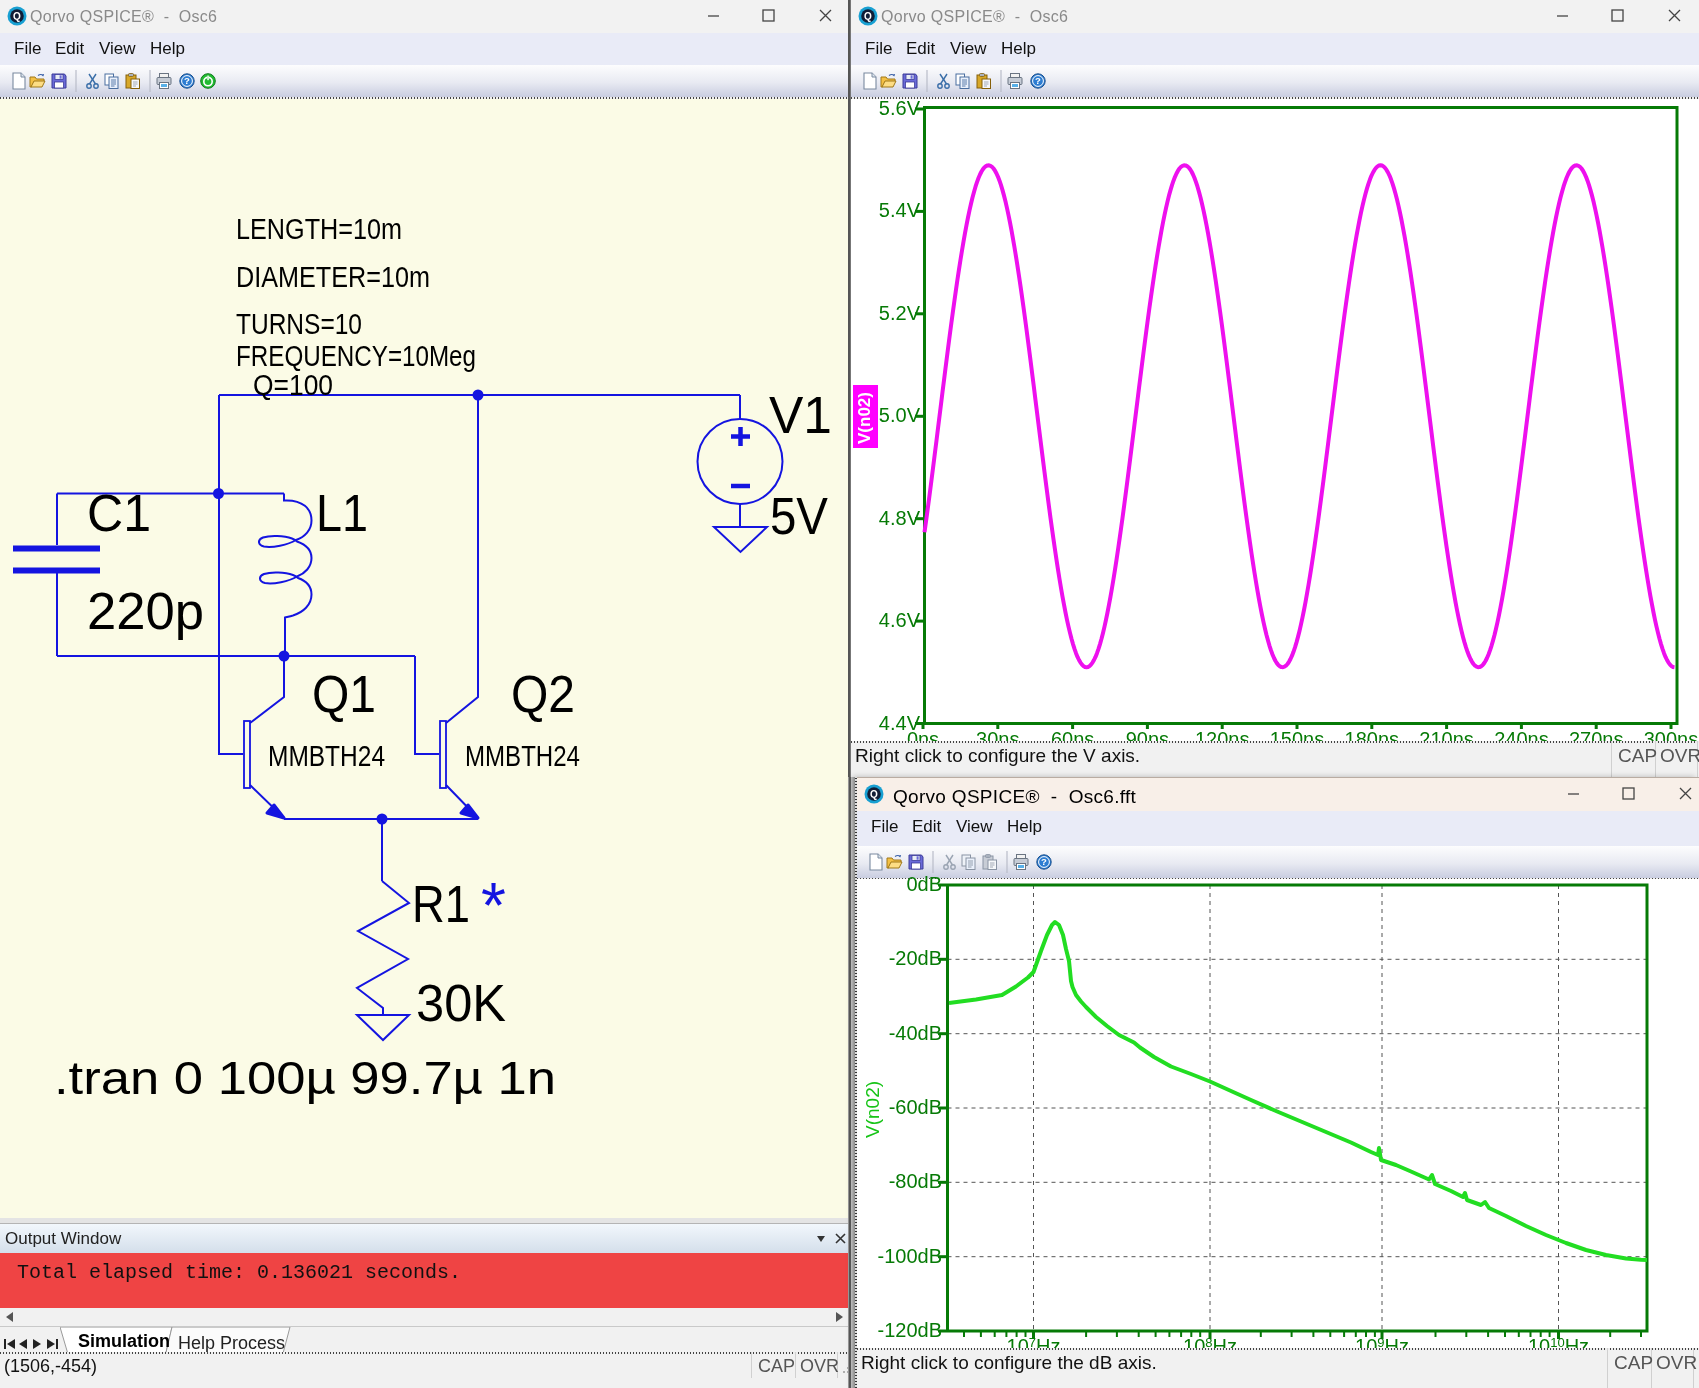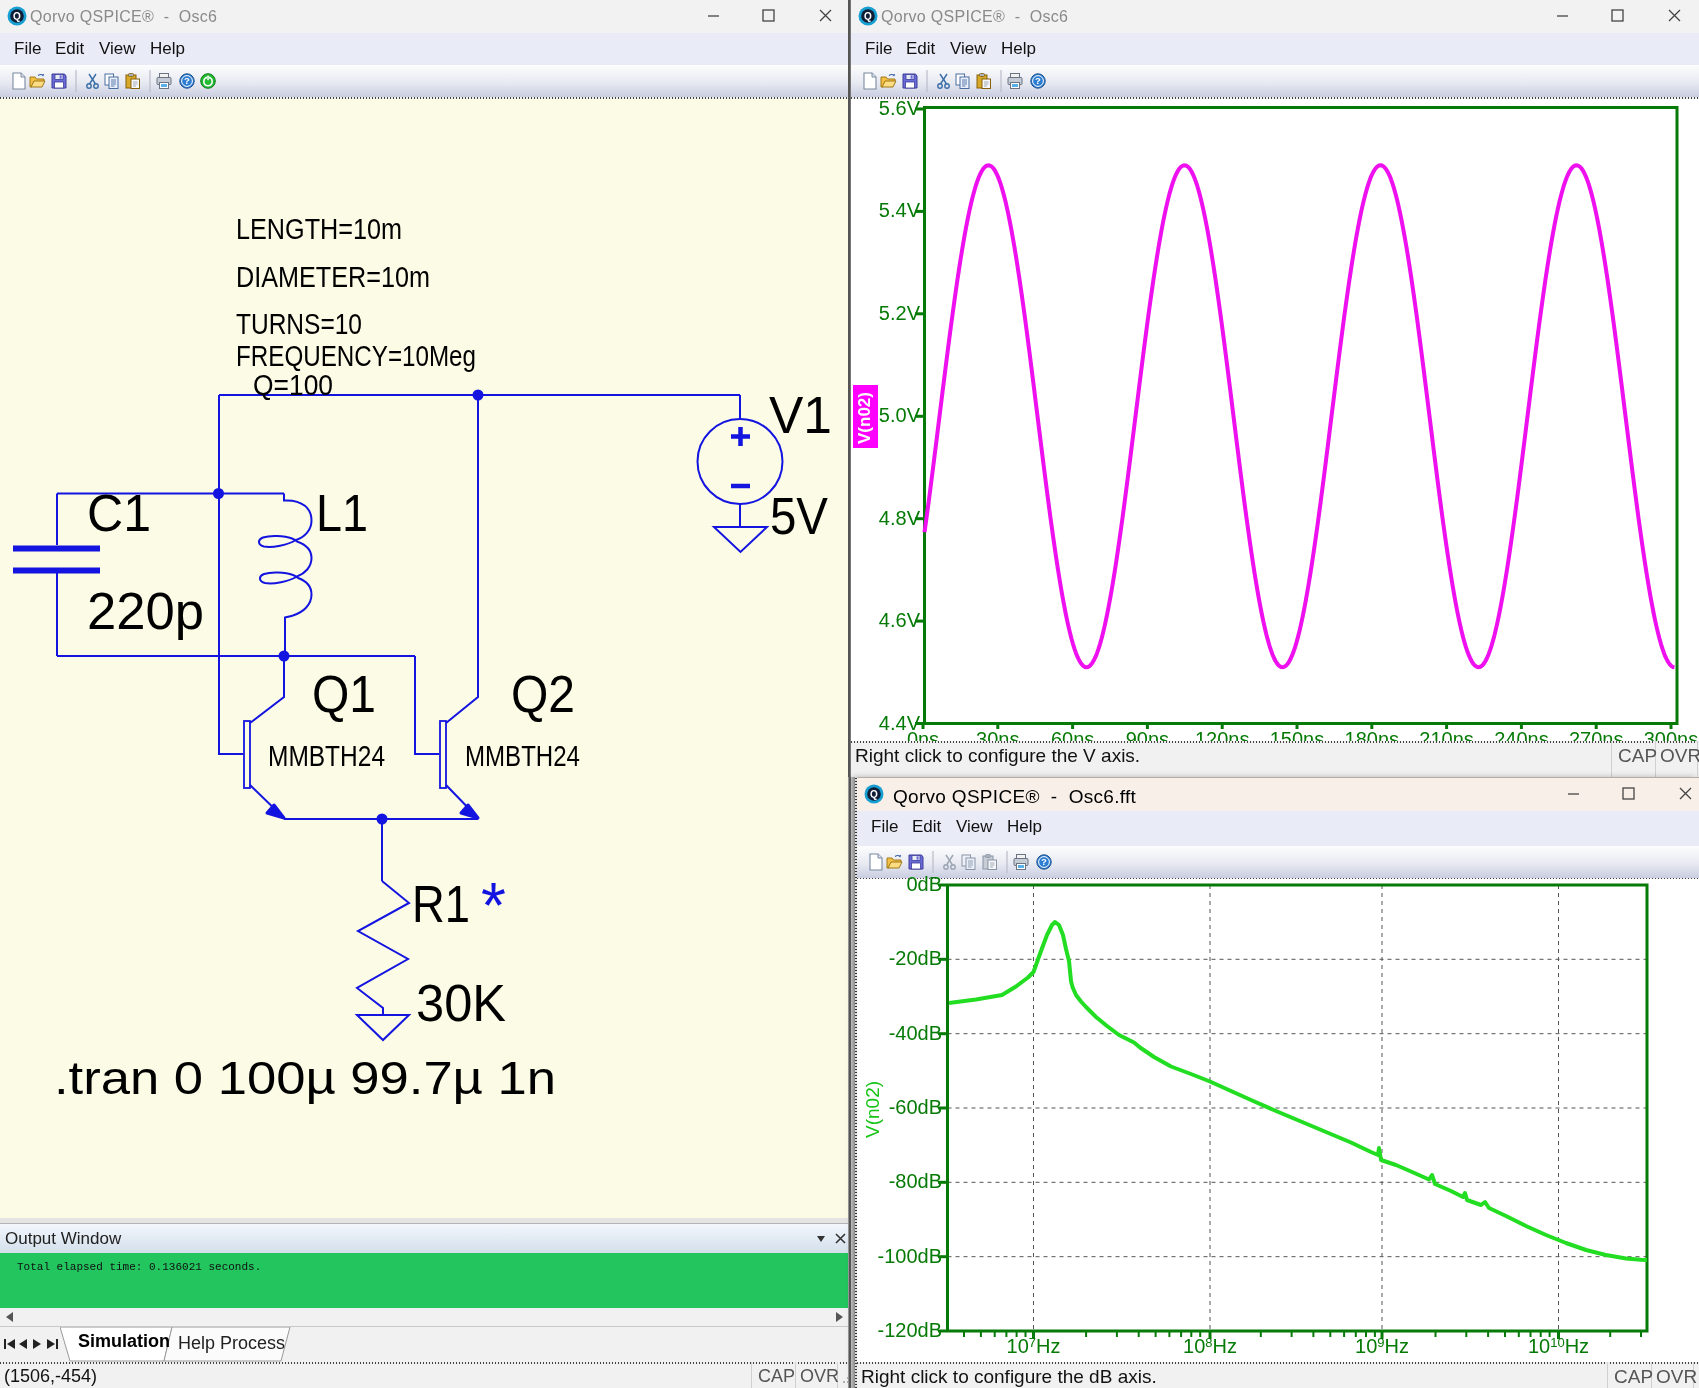--- a/index.html
+++ b/index.html
@@ -124,21 +124,21 @@
       <text x="54" y="1094" font-size="47" fill="#000" font-family="Liberation Sans, sans-serif" textLength="502" lengthAdjust="spacingAndGlyphs">.tran 0 100µ 99.7µ 1n</text>
     </svg>
 <div style="position:absolute;left:0;top:1218px;width:849px;height:5px;background:#e4e4e4"></div>
 <div style="position:absolute;left:0;top:1223px;width:849px;height:30px;background:linear-gradient(#f2f7fc,#d4dfeb);border-top:1px solid #b4b4b4;font-size:17px;color:#222">
  <span style="position:absolute;left:5px;top:5px">Output Window</span>
  <svg width="30" height="14" viewBox="0 0 30 14" style="position:absolute;left:816px;top:8px">
   <path d="M1,4 L9,4 L5,10 Z" fill="#333"></path>
   <path d="M20,2 L29,11 M29,2 L20,11" stroke="#333" stroke-width="1.6"></path>
  </svg>
 </div>
-<div style="position:absolute;left:0;top:1253px;width:849px;height:55px;background:#22c55e;font-family:'Liberation Mono',monospace;font-size:11px;color:#111">
+<div style="position:absolute;left:0;top:1253px;width:849px;height:55px;background:#ef4444;font-family:'Liberation Mono',monospace;font-size:20px;color:#111">
  <span style="position:absolute;left:17px;top:8px">Total elapsed time: 0.136021 seconds.</span>
 </div>
 <div style="position:absolute;left:0;top:1308px;width:849px;height:18px;background:#f1f1f1">
  <svg width="849" height="18" viewBox="0 0 849 18" style="position:absolute;left:0;top:0">
   <path d="M13,4 L13,14 L6,9 Z" fill="#555"></path>
   <path d="M836,4 L836,14 L843,9 Z" fill="#555"></path>
  </svg>
 </div>
 <div style="position:absolute;left:0;top:1326px;width:849px;height:36px;background:#f1f1f1;border-top:1px solid #c9c9c9">
  <svg width="60" height="20" viewBox="0 0 60 20" style="position:absolute;left:3px;top:8px">
@@ -149,21 +149,21 @@
   <path d="M44,4 L44,14 L52,9 Z" fill="#222"></path>
         <rect x="53" y="4" width="2" height="10" fill="#222"></rect>
  </svg>
  <svg width="300" height="36" style="position:absolute;left:60px;top:0">
   <path d="M0,0 H112 L104,34 H10 Z" fill="#fff" stroke="#999" stroke-width="1"></path>
   <path d="M112,0 H230 L221,34 H104 Z" fill="#fbfbfb" stroke="#999" stroke-width="1"></path>
  </svg>
  <span style="position:absolute;left:78px;top:4px;font-size:18px;font-weight:bold;color:#000">Simulation</span>
  <span style="position:absolute;left:178px;top:6px;font-size:18px;color:#222">Help Process</span>
 </div>
-<div style="position:absolute;left:0;bottom:0;width:849px;height:26px;background:#f1f1f1;font-size:18px;color:#111">
+<div style="position:absolute;left:0;bottom:10px;width:849px;height:26px;background:#f1f1f1;font-size:18px;color:#111">
 <div style="position:absolute;left:0;top:0;right:0;height:2px;background:repeating-linear-gradient(90deg,#444 0 1px,#eee 1px 3px)"></div>
 <span style="position:absolute;left:4px;top:4px">(1506,-454)</span>
 <span style="position:absolute;left:751px;top:0;bottom:0;border-left:1px solid #d0d0d0"></span>
 <span style="position:absolute;left:795px;top:0;bottom:0;border-left:1px solid #d0d0d0"></span>
 <span style="position:absolute;left:837px;top:0;bottom:0;border-left:1px solid #d0d0d0"></span>
 <span style="position:absolute;left:758px;top:4px;color:#555">CAP</span>
 <span style="position:absolute;left:800px;top:4px;color:#555">OVR</span>
 <svg width="12" height="12" viewBox="0 0 12 12" style="position:absolute;left:842px;top:10px">
         <circle cx="2" cy="10" r="1" fill="#999"></circle>
         <circle cx="6" cy="10" r="1" fill="#999"></circle>
@@ -430,21 +430,21 @@
       <line x1="1548.6" y1="1330" x2="1548.6" y2="1336" stroke="#067a06" stroke-width="2"></line>
       <line x1="1609.2" y1="1330" x2="1609.2" y2="1336" stroke="#067a06" stroke-width="2"></line>
       <line x1="1640.0" y1="1330" x2="1640.0" y2="1336" stroke="#067a06" stroke-width="2"></line>
       <line x1="1032.5" y1="1330" x2="1032.5" y2="1338" stroke="#067a06" stroke-width="3"></line>
       <line x1="1209" y1="1330" x2="1209" y2="1338" stroke="#067a06" stroke-width="3"></line>
       <line x1="1381" y1="1330" x2="1381" y2="1338" stroke="#067a06" stroke-width="3"></line>
       <line x1="1557.5" y1="1330" x2="1557.5" y2="1338" stroke="#067a06" stroke-width="3"></line>
       <path d="M948,1002 L975,998.5 L1001,994 L1015,985.5 L1027,976.5 L1032.5,971 L1040,950 L1046,934 L1051,924 L1054,921 L1058,924 L1062,934 L1065,948 L1068,960 L1070,980 L1071.5,986 L1075,994 L1080,1000.5 L1085,1006 L1095,1016 L1106,1025 L1118,1034 L1133,1041.5 L1139,1046.5 L1153,1056 L1170,1065.5 L1190,1073 L1209,1080.5 L1230,1090 L1250,1099 L1275,1110 L1300,1120.5 L1325,1131 L1350,1141.5 L1370,1151 L1377,1154 L1378,1147 L1380,1159 L1395,1164 L1410,1170.5 L1428,1178.5 L1431,1174 L1434,1183 L1450,1190 L1462,1196 L1464,1192 L1466,1199 L1480,1204 L1484,1201 L1488,1207 L1505,1215 L1525,1225 L1545,1234 L1565,1242 L1585,1249 L1605,1254 L1625,1257.5 L1640,1258.8 L1646,1259" fill="none" stroke="#22dd22" stroke-width="4" stroke-linejoin="round"></path>
       <text x="0" y="0" font-size="19" fill="#17c417" font-family="Liberation Sans, sans-serif" transform="translate(878,1137) rotate(-90)">V(n02)</text>
     </svg>
-<div style="position:absolute;left:0;bottom:0;width:843px;height:26px;background:#f1f1f1;font-size:19px;color:#111">
+<div style="position:absolute;left:0;bottom:0;width:843px;height:40px;background:#f1f1f1;font-size:19px;color:#111">
 <div style="position:absolute;left:0;top:0;right:0;height:2px;background:repeating-linear-gradient(90deg,#444 0 1px,#eee 1px 3px)"></div>
 <span style="position:absolute;left:4px;top:4px">Right click to configure the dB axis.</span>
 <span style="position:absolute;left:750px;top:0;bottom:0;border-left:1px solid #d0d0d0"></span>
 <span style="position:absolute;left:794px;top:0;bottom:0;border-left:1px solid #d0d0d0"></span>
 <span style="position:absolute;left:836px;top:0;bottom:0;border-left:1px solid #d0d0d0"></span>
 <span style="position:absolute;left:757px;top:4px;color:#555">CAP</span>
 <span style="position:absolute;left:799px;top:4px;color:#555">OVR</span>
 <svg width="12" height="12" viewBox="0 0 12 12" style="position:absolute;left:841px;top:10px">
         <circle cx="2" cy="10" r="1" fill="#999"></circle>
         <circle cx="6" cy="10" r="1" fill="#999"></circle>

